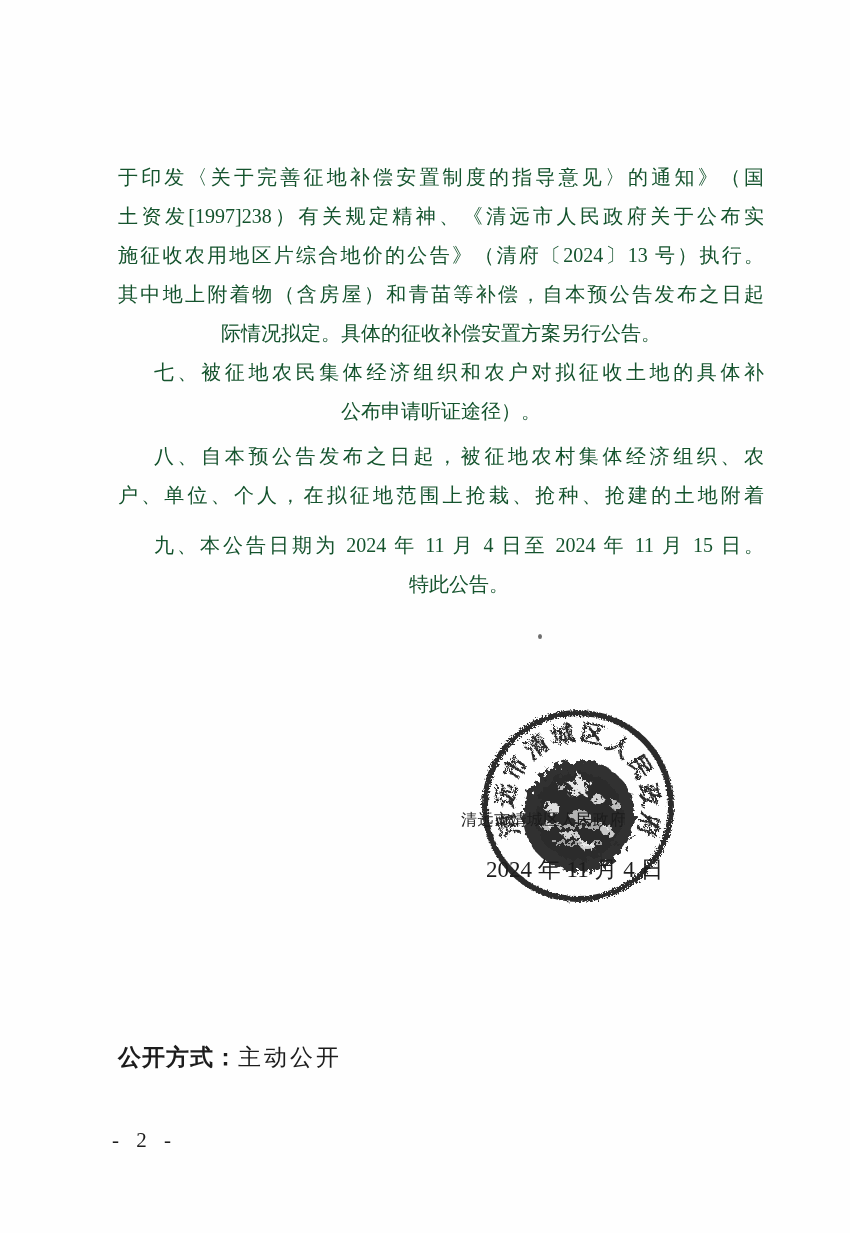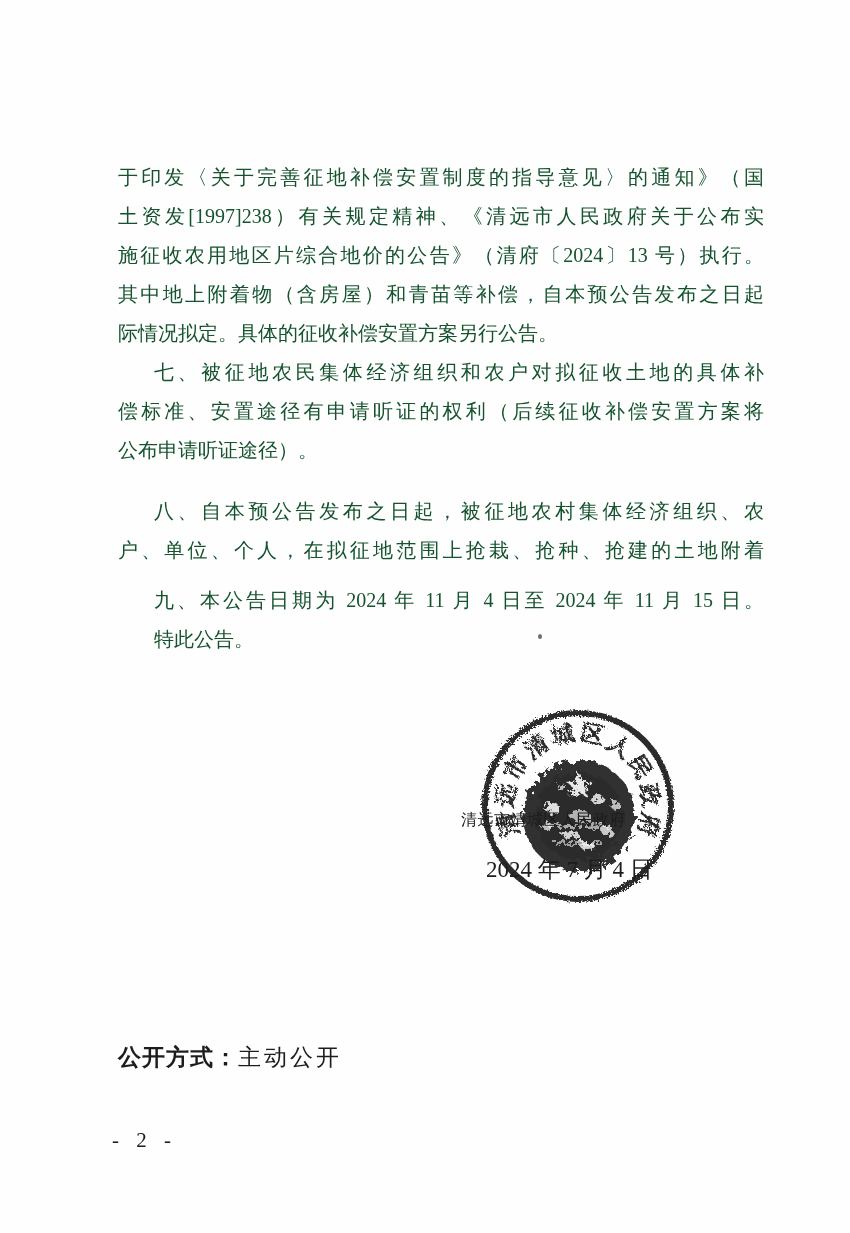--- a/index.html
+++ b/index.html
@@ -19,30 +19,30 @@
     position: absolute;
     left: 118px; top: 158px;
     width: 646px;
     font-size: 20px;
     color: #14532d;
   }
   .line {
     line-height: 39px;
     height: 39px;
     white-space: nowrap;
-    text-align: left;
+    text-align: center;
   }
   .line.full {
     white-space: normal;
     text-align: justify;
     text-align-last: justify;
   }
   .line.indent { padding-left: 36px; }
   .line.p-break-lg { margin-top: 12px; }
-  .line.p-break-md { margin-top: 22px; }
+  .line.p-break-md { margin-top: 6px; }
   .line.p-break-sm { margin-top: 11px; }
 
   .seal {
     position: absolute;
     left: 476px; top: 704px;
     width: 204px; height: 208px;
     opacity: 0.93;
   }
   .seal svg { width: 100%; height: 100%; }
   .seal-char {
@@ -100,21 +100,20 @@
 
 <div class="page">
 
   <div class="body-text">
     <div class="line full">于印发〈关于完善征地补偿安置制度的指导意见〉的通知》（国</div>
     <div class="line full">土资发[1997]238）有关规定精神、《清远市人民政府关于公布实</div>
     <div class="line full">施征收农用地区片综合地价的公告》（清府〔2024〕13 号）执行。</div>
     <div class="line full">其中地上附着物（含房屋）和青苗等补偿，自本预公告发布之日起</div>
     <div class="line">际情况拟定。具体的征收补偿安置方案另行公告。</div>
     <div class="line indent full">七、被征地农民集体经济组织和农户对拟征收土地的具体补</div>
-    <div class="line full">偿标准、安置途径有申请听证的权利（后续征收补偿安置方案将</div>
     <div class="line">公布申请听证途径）。</div>
     <div class="line indent full p-break-md">八、自本预公告发布之日起，被征地农村集体经济组织、农</div>
     <div class="line full">户、单位、个人，在拟征地范围上抢栽、抢种、抢建的土地附着</div>
     <div class="line indent full p-break-sm">九、本公告日期为 2024 年 11 月 4 日至 2024 年 11 月 15 日。</div>
     <div class="line indent">特此公告。</div>
   </div>
 
   <div class="scan-dot"></div>
 
   <div class="seal">
@@ -160,21 +159,21 @@
         <ellipse cx="104" cy="112" rx="11" ry="5" fill="#ffffff" opacity="0.65"></ellipse>
         <rect x="72" y="120" width="58" height="3" fill="#ffffff" opacity="0.6"></rect>
         <rect x="78" y="138" width="48" height="3" fill="#ffffff" opacity="0.55"></rect>
 
         <path fill="#ffffff" opacity="0.9" d="M 103 68 L 106.4 77.8 L 116.6 77.8 L 108.4 84.0 L 111.6 93.8 L 103 87.8 L 94.4 93.8 L 97.6 84.0 L 89.4 77.8 L 99.6 77.8 Z"></path>
       </g>
     </svg>
   </div>
 
   <div class="signature-issuer">清远市清城区人民政府</div>
-  <div class="signature-date">2024 年 7 月 4 日</div>
+  <div class="signature-date">2024 年 11 月 4 日</div>
 
   <div class="footer-disclosure">
     <span class="label">公开方式：</span><span class="value">主动公开</span>
   </div>
 
   <div class="page-number">- 2 -</div>
 
 </div>
 
 </body></html>

